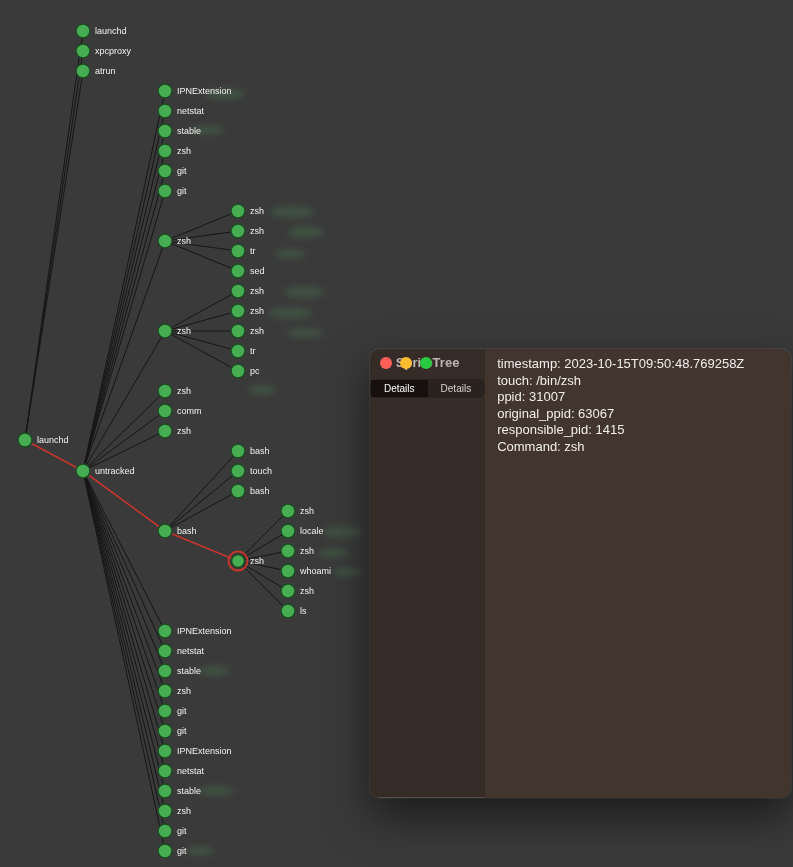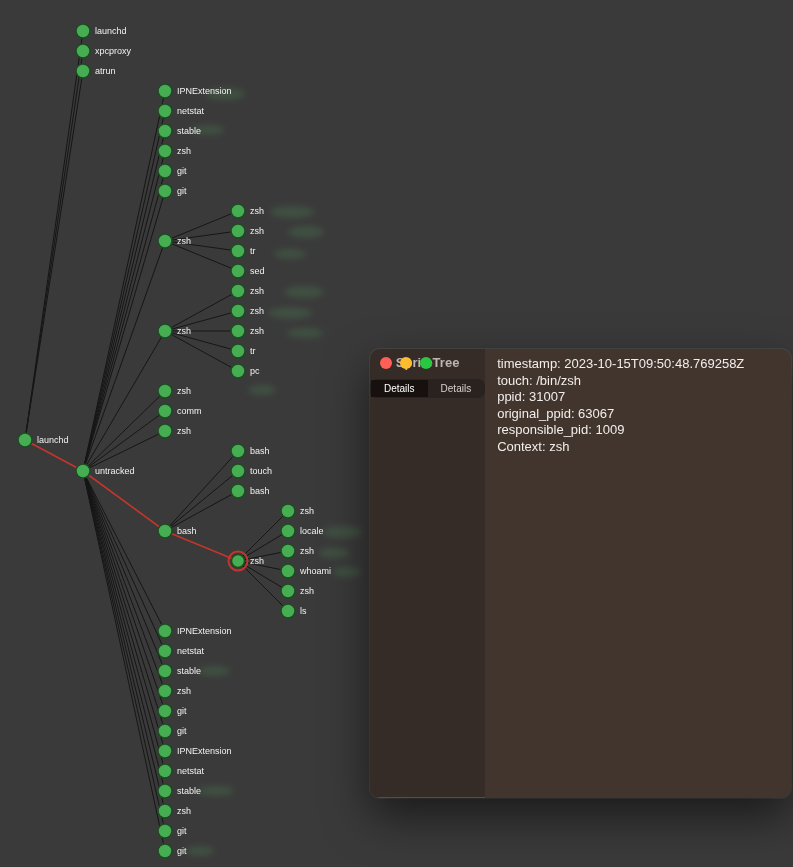--- a/index.html
+++ b/index.html
@@ -321,17 +321,17 @@
         <div class="tab">Details</div>
       </div>
     </div>
   </div>
   <div class="details">
     <div>
         <div class="detail-line">timestamp: 2023-10-15T09:50:48.769258Z</div>
         <div class="detail-line">touch: /bin/zsh</div>
         <div class="detail-line">ppid: 31007</div>
         <div class="detail-line">original_ppid: 63067</div>
-        <div class="detail-line">responsible_pid: 1009</div>
-        <div class="detail-line">Context: zsh</div>
+        <div class="detail-line">responsible_pid: 1415</div>
+        <div class="detail-line">Command: zsh</div>
       </div>
   </div>
 </div>
 
 </body></html>

